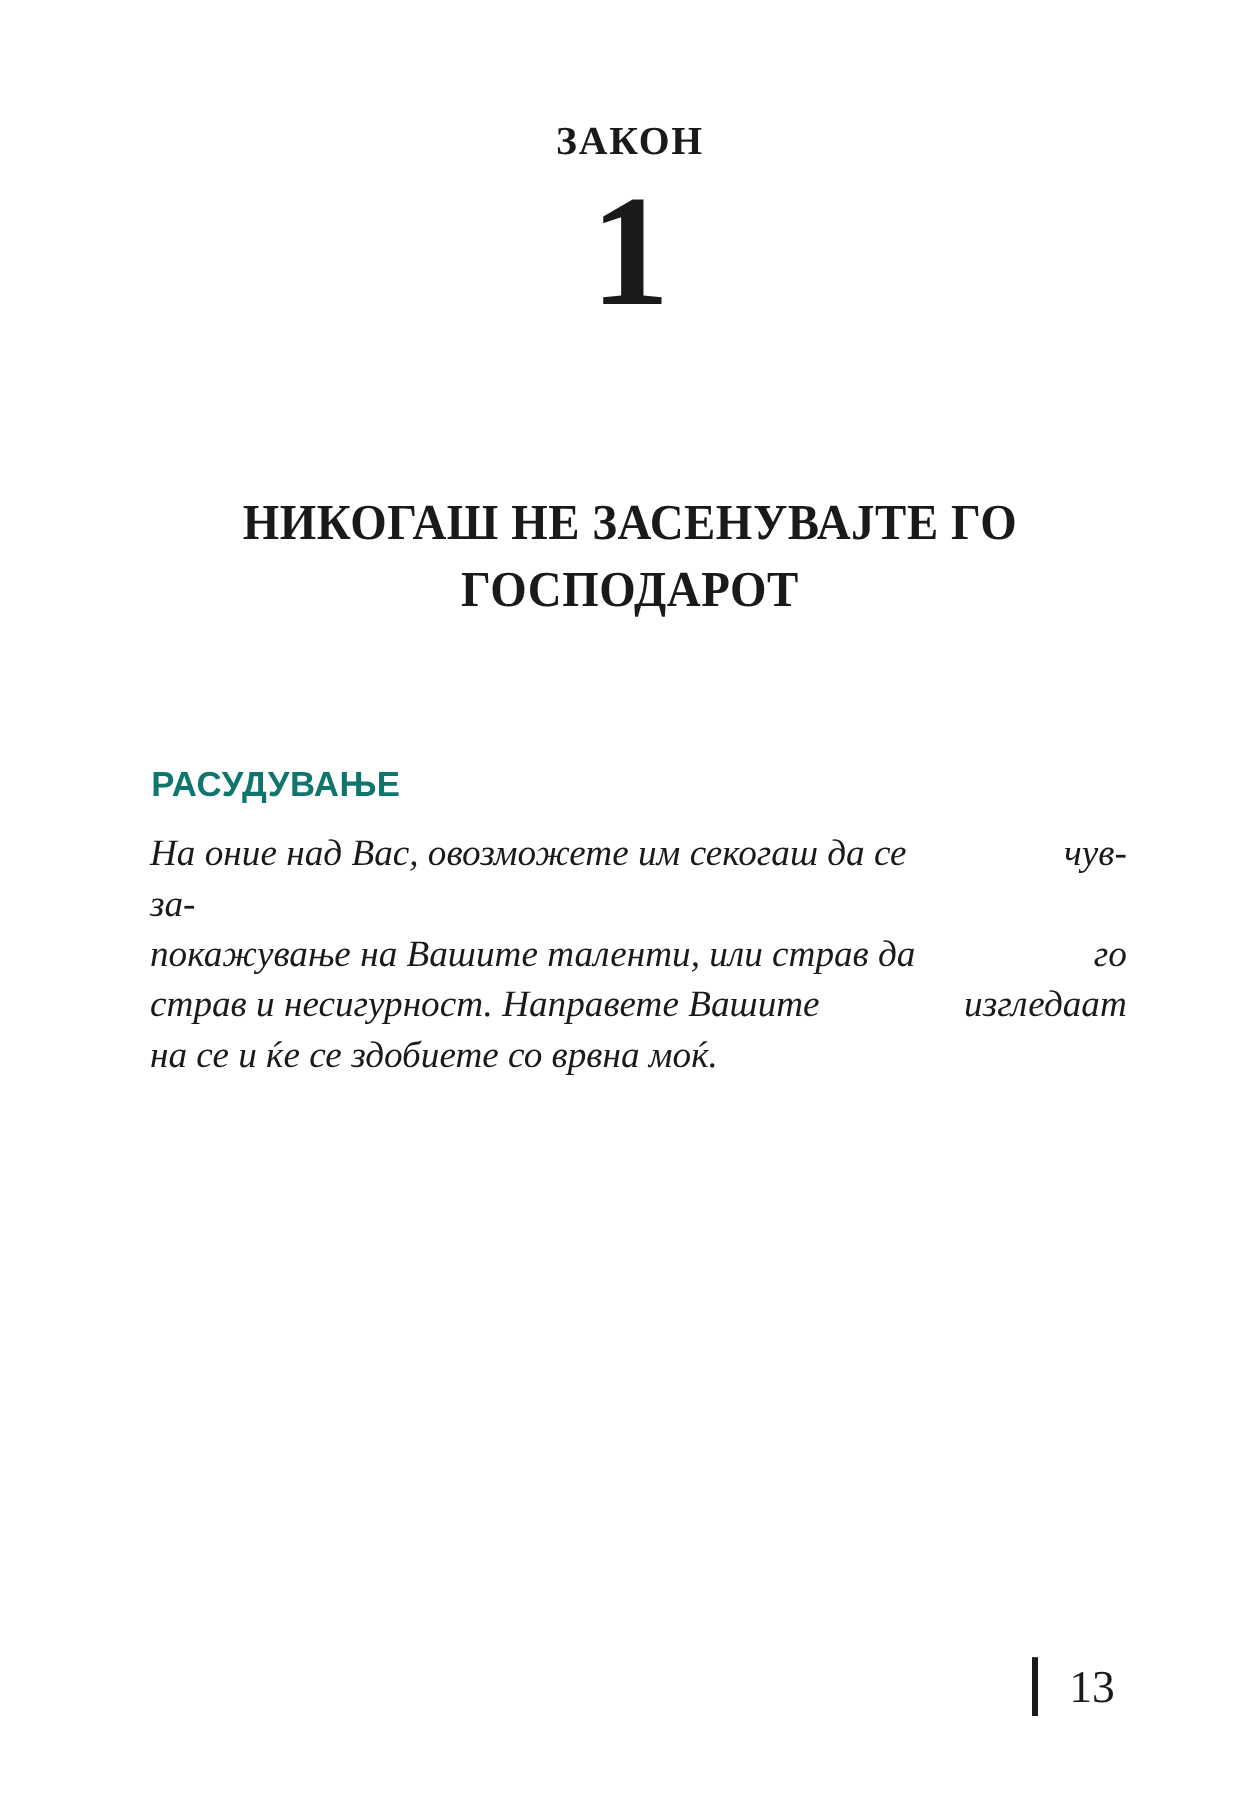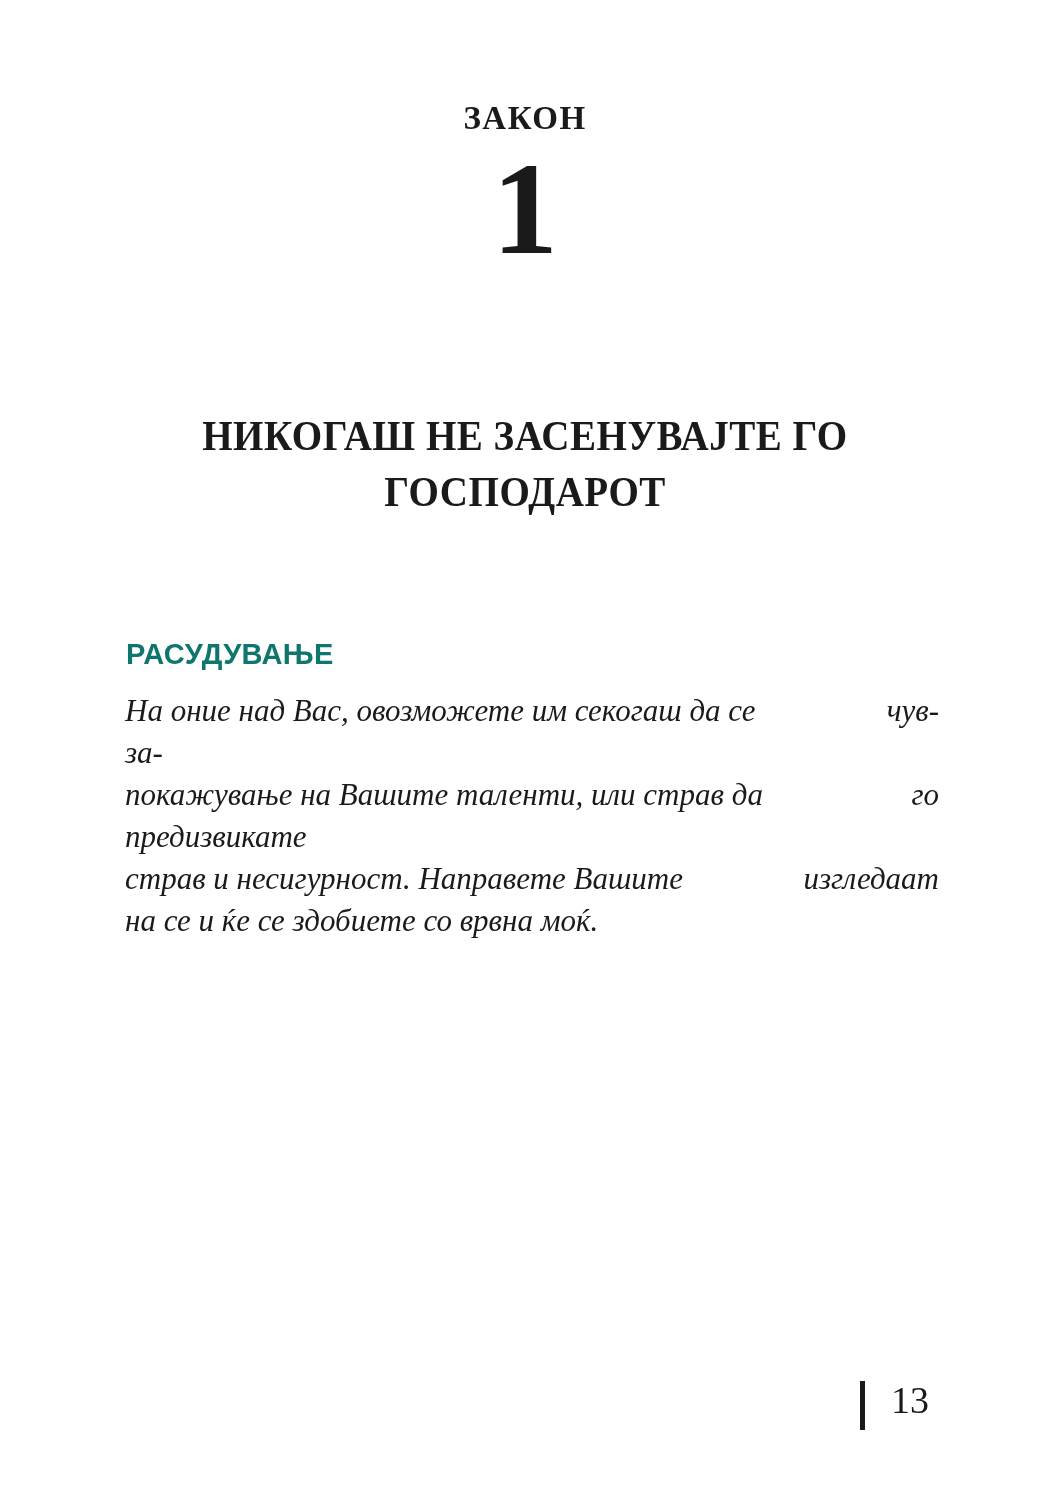--- a/index.html
+++ b/index.html
@@ -104,21 +104,21 @@
   .body-text .line.justify > span.tail {
     
   }
 
   
   .footer {
     position: absolute;
     left: 860px;
     top: 1381px;
     display: flex;
-    align-items: flex-start;
+    align-items: center;
     gap: 26px;
   }
 
   .footer-rule {
     width: 5px;
     height: 49px;
     background: #1a1a1a;
   }
 
   .page-number {
@@ -151,21 +151,20 @@
       <span class="tail">чув-</span>
     </span>
     <span class="line justify">
       <span class="tail">за-</span>
     </span>
     <span class="line justify">
       <span>покажување на Вашите таленти, или страв да</span>
       <span class="tail">го</span>
     </span>
     <span class="line justify">
-      <span class="tail">предизвикате</span>
     </span>
     <span class="line justify">
       <span>страв и несигурност. Направете Вашите</span>
       <span class="tail">изгледаат</span>
     </span>
     <span class="line">
       <span>на се и ќе се здобиете со врвна моќ.</span>
     </span>
   </div>
 

